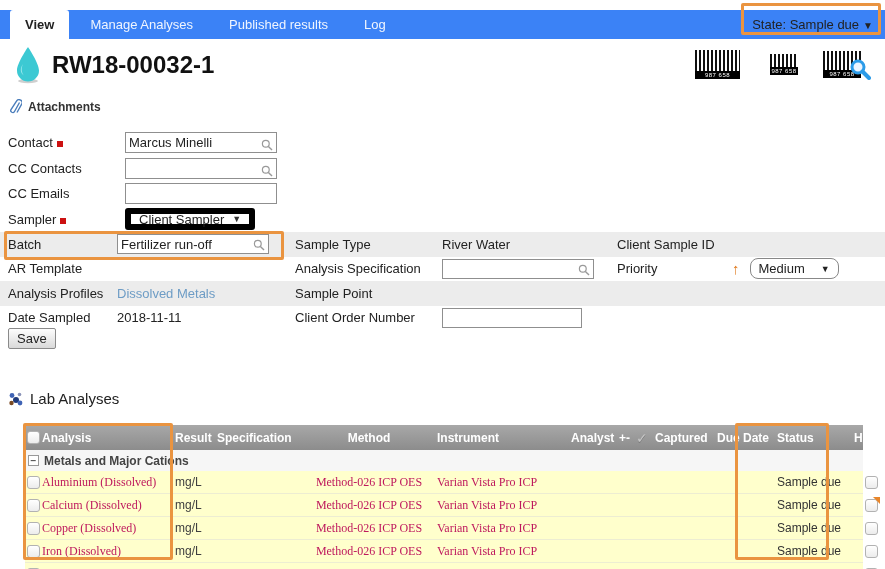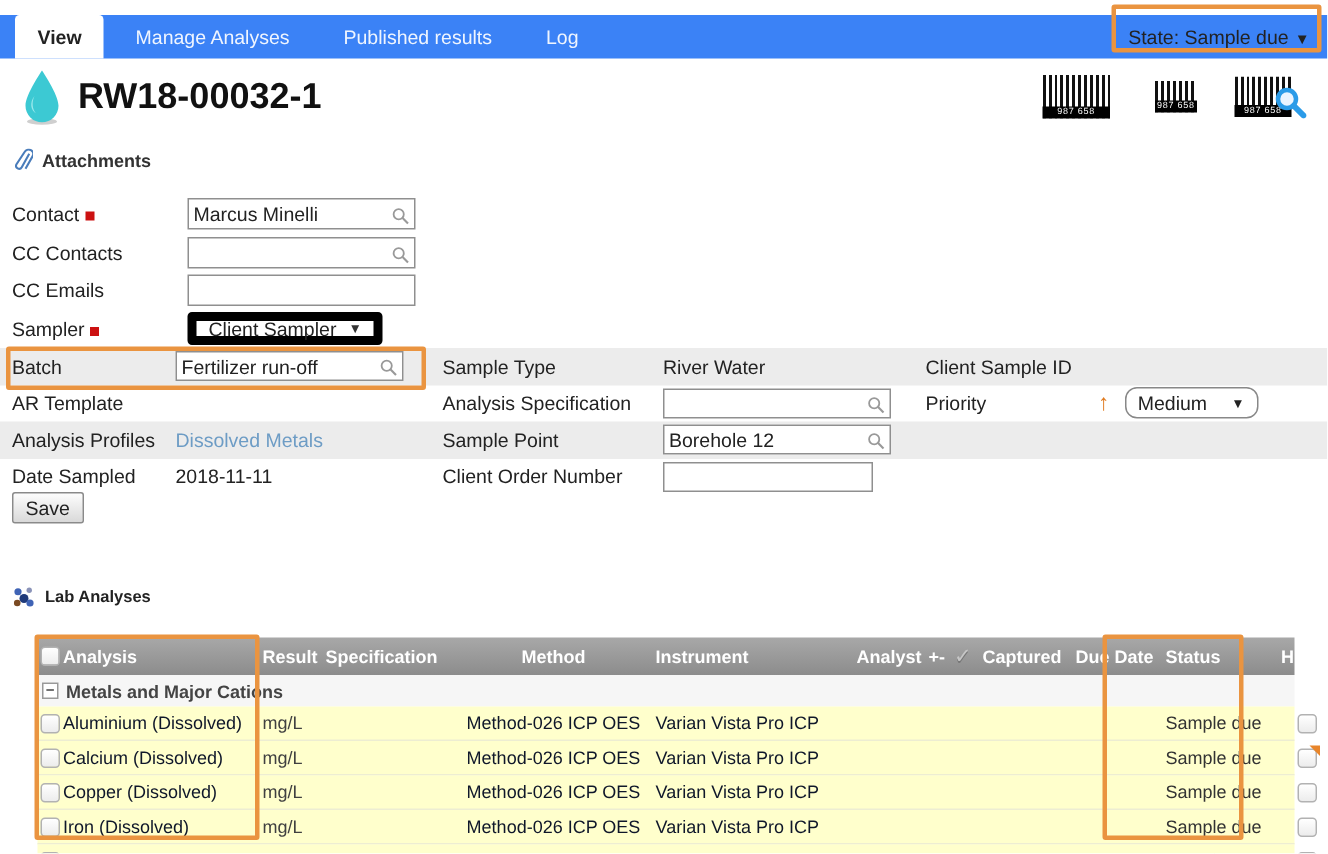--- a/index.html
+++ b/index.html
@@ -57,35 +57,35 @@
   .link-blue { color:#6d9cc5; cursor:pointer; }
   .grid .tinput input { height:20px; }
   .prio-arrow { color:#e07b20; font-weight:bold; font-size:15px; margin-right:10px; }
   .prio-select { display:inline-flex; align-items:center; border:1px solid #888; border-radius:8px; background:#fff; padding:1px 8px; font-size:13px; height:21px; gap:16px; cursor:pointer; }
   .prio-select .caret { font-size:9px; }
 
   .save-btn { position:absolute; top:328px; left:8px; font-size:13px; color:#222; padding:2px 8px; border:1px solid #8a8a8a; border-radius:2px; background:linear-gradient(#fdfdfd,#d9d9d9); cursor:pointer; font-family:inherit; }
 
   
   .la-head { position:absolute; left:8px; top:390px; display:flex; align-items:center; gap:6px; }
-  .la-head span { font-size:11px; font-weight:bold; color:#222; }
+  .la-head span { font-size:15px; font-weight:normal; color:#222; }
 
   .atable { position:absolute; top:425px; left:25px; width:838px; font-size:12px; }
   .thead { display:flex; align-items:center; height:25px; background:linear-gradient(#a8a8a8,#8c8c8c); color:#fff; font-weight:bold; }
   .c { flex:none; overflow:visible; white-space:nowrap; }
   .c0{width:17px;display:flex;justify-content:center;} .c1{width:133px;} .c2{width:42px;} .c3{width:84px;}
   .c4{width:136px;text-align:center;} .c5{width:109px;} .c6{width:73px;padding-left:25px;} .c7{width:17px;}
   .c8{width:19px;} .c9{width:62px;} .c10{width:60px;} .c11{width:77px;} .c12{width:34px;display:flex;justify-content:center;}
   .arow .c12{justify-content:center;}
 
   .group-row { display:flex; align-items:center; height:21px; background:#f6f6f6; font-weight:bold; color:#444; }
   .collapse-box { width:11px; height:11px; border:1px solid #999; background:#fff; font-size:10px; line-height:9px; text-align:center; color:#555; margin-left:3px; margin-right:5px; cursor:pointer; }
 
   .arow { display:flex; align-items:center; height:23px; background:#ffffcc; border-bottom:1px solid #ededd2; }
-  .navy { color:#0f172a; cursor:pointer; }
+  .navy { color:#be185d; cursor:pointer;font-family:Liberation Serif, serif; }
   .unit { color:#404040; }
   .status-txt { color:#333; }
 
   .cb { display:inline-block; width:13px; height:13px; border:1px solid #b2b2b2; border-radius:3px; background:linear-gradient(#ffffff,#ececec); position:relative; cursor:pointer; }
   .cb.flag::after { content:''; position:absolute; top:-3px; right:-3px; width:0; height:0; border-top:7px solid #e8852a; border-left:7px solid transparent; }
   .hdr-check { color:#c6c6c6; font-size:14px; text-shadow:0 1px 0 #777; }
 </style>
 </head>
 <body>
 
@@ -217,31 +217,20 @@
         <span class="prio-select">
           <span>Medium</span>
           <span class="caret">▼</span>
         </span>
       </div>
     </div>
     <div class="grow alt">
       <div class="gl1">Analysis Profiles</div>
       <div class="gv1"><span class="link-blue">Dissolved Metals</span></div>
       <div class="gl2">Sample Point</div>
-      <div class="gv2">
-        <div class="tinput">
-          <input value="Borehole 12" style="">
-          <span class="mag">
-            <svg width="12" height="12" viewBox="0 0 12 12">
-                <circle cx="4.8" cy="4.8" r="3.4" fill="none" stroke="#999" stroke-width="1.2"></circle>
-                <line x1="7.4" y1="7.4" x2="11" y2="11" stroke="#999" stroke-width="1.4"></line>
-              </svg>
-          </span>
-        </div>
-      </div>
       <div class="gl3"></div>
         <div class="gv3"></div>
     </div>
     <div class="grow">
       <div class="gl1">Date Sampled</div>
       <div class="gv1">2018-11-11</div>
       <div class="gl2">Client Order Number</div>
       <div class="gv2">
         <div class="tinput nomag">
           <input style="width: 140px;" value="">

